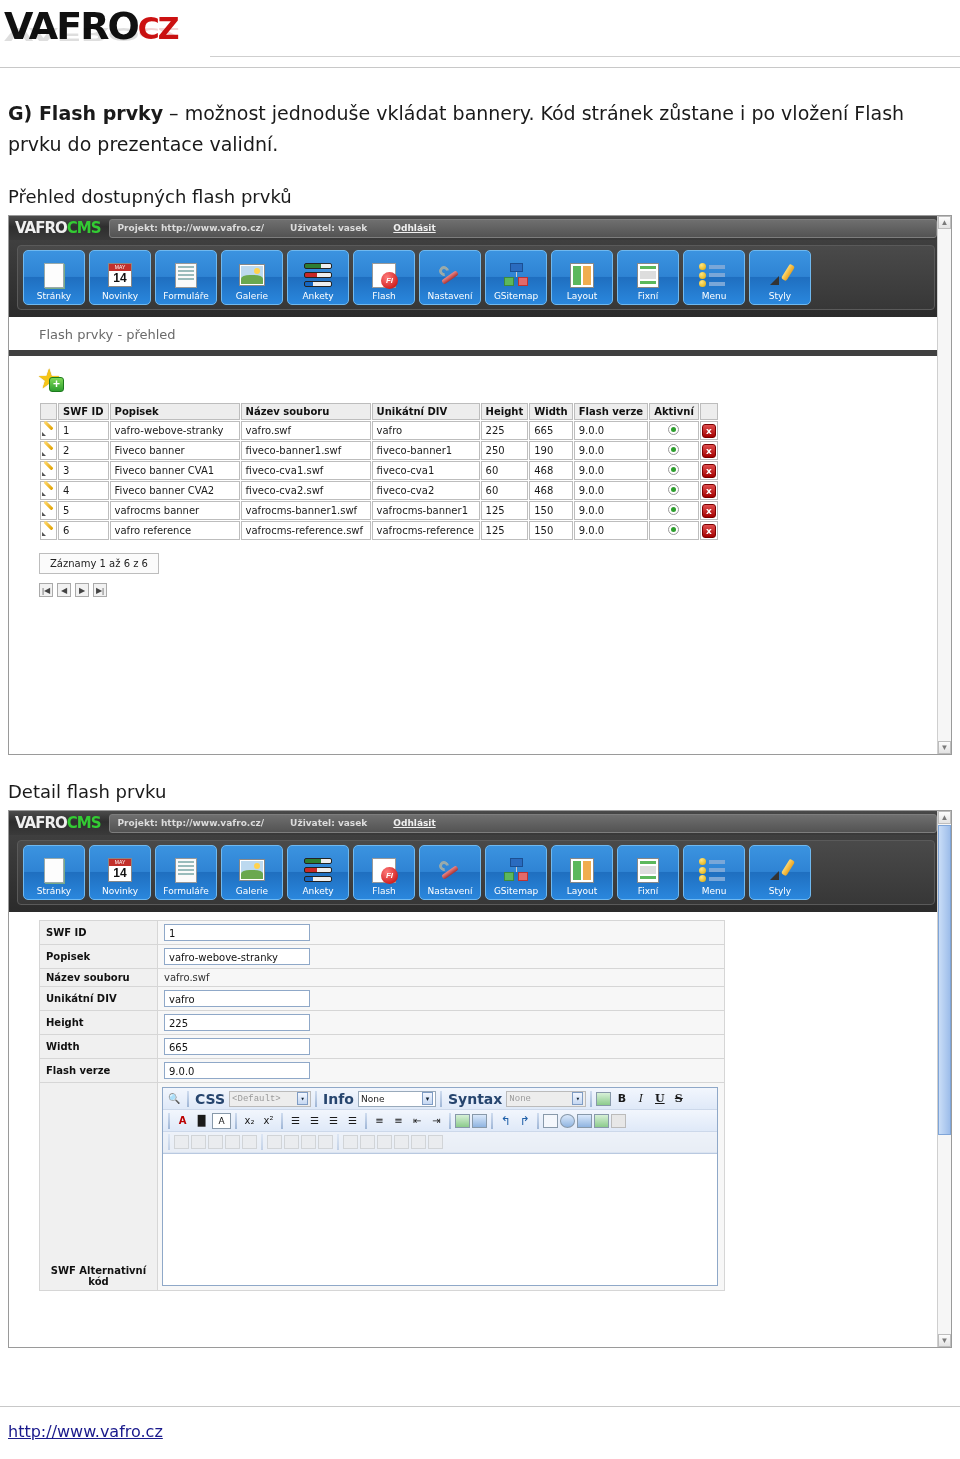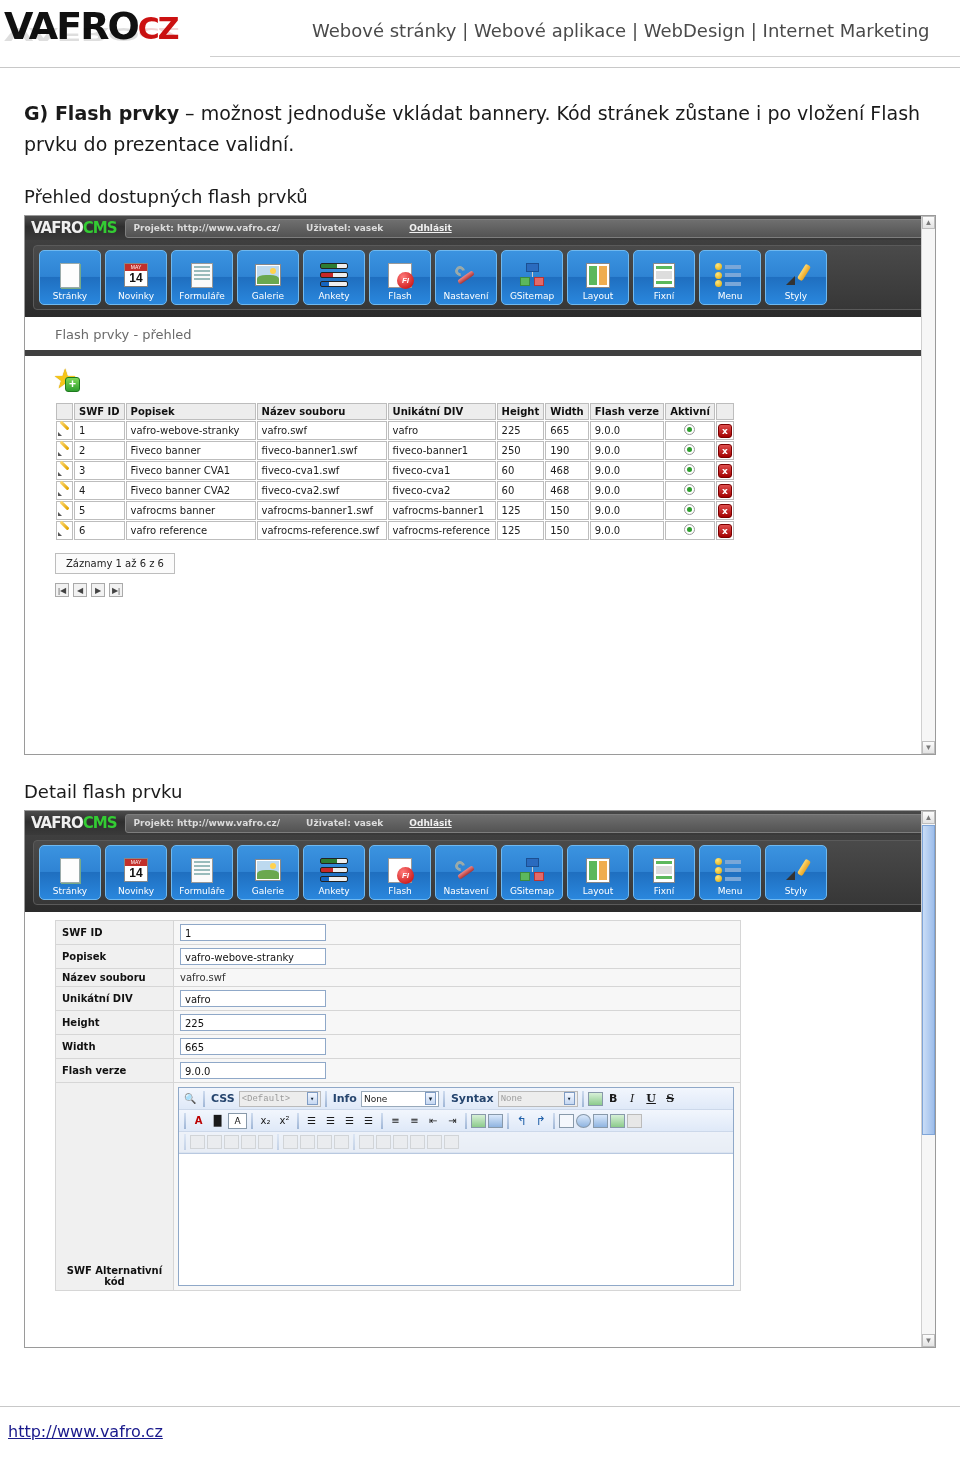--- a/index.html
+++ b/index.html
@@ -45,21 +45,21 @@
     font-family: "DejaVu Sans", sans-serif;
     letter-spacing: 0px;
     white-space: nowrap;
   }
   .header-rule {
     position:absolute; left: 210px; right: 0; top: 56px;
     height:1px; background:#cfcfcf;
   }
 
   
-  .doc-body { padding: 0 24px; }
+  .doc-body { padding: 0 8px; }
   .para {
     font-family: "DejaVu Sans", sans-serif;
     font-size: 19px;
     line-height: 31px;
     color: #1a1a1a;
     margin-top: 30px;
   }
   .para b { font-weight: bold; }
   .subhead {
     font-family: "DejaVu Sans", sans-serif;
@@ -293,21 +293,21 @@
     width: 556px;
   }
   .ed-row {
     display:flex; align-items:center; gap:2px;
     padding:2px 3px; min-height:20px;
     background: linear-gradient(#f2f6fd,#dfe9f8);
     border-bottom:1px solid #ccd8ea;
   }
   .ed-row.r3 { background: linear-gradient(#eef2f8,#e4e9f1); opacity:.55; }
   .sep { width:2px; height:16px; background:linear-gradient(#cfdcef,#9fb6d6); margin:0 2px; }
-  .ed-lbl { font-size:11px; font-weight:bold; color:#26456e; padding:0 2px; }
+  .ed-lbl { font-size:14px; font-weight:bold; color:#26456e; padding:0 2px; }
   .ed-sel {
     height:16px; border:1px solid #9ab; background:#fff;
     font-size:9px; color:#222; display:flex; align-items:center;
     padding:0 2px; justify-content:space-between;
   }
   .ed-sel.dis { background:#ededed; color:#9a9a9a; border-color:#bbb;font-family:Liberation Mono, monospace; }
   .ed-sel .cv { width:11px; height:13px; background:linear-gradient(#f3f7ff,#c6d8f2); border:1px solid #7f9cc4; font-size:7px; text-align:center; line-height:12px; color:#123; margin-left:3px;}
   .ed-btn {
     width:17px;height:17px;display:flex;align-items:center;justify-content:center;
     font-size:10px;color:#1a1a1a; font-family:"DejaVu Sans", sans-serif;
@@ -334,21 +334,20 @@
 </style>
 </head>
 <body>
 
 <div class="page-header">
   <div class="logo">
     <span>VAFRO</span><span class="cz">CZ</span>
     <span class="reflect">VAFRO<span class="cz">CZ</span></span>
   </div>
   <div class="header-rule"></div>
-  <div class="header-tagline">Webové stránky | Webové aplikace | WebDesign | Internet Marketing</div>
 </div>
 
 <div class="doc-body">
 
   <div class="para">
     <b>G) Flash prvky</b><span> – možnost jednoduše vkládat bannery. Kód stránek zůstane i po vložení Flash prvku do prezentace validní.</span>
   </div>
 
   <div class="subhead">Přehled dostupných flash prvků</div>
 

